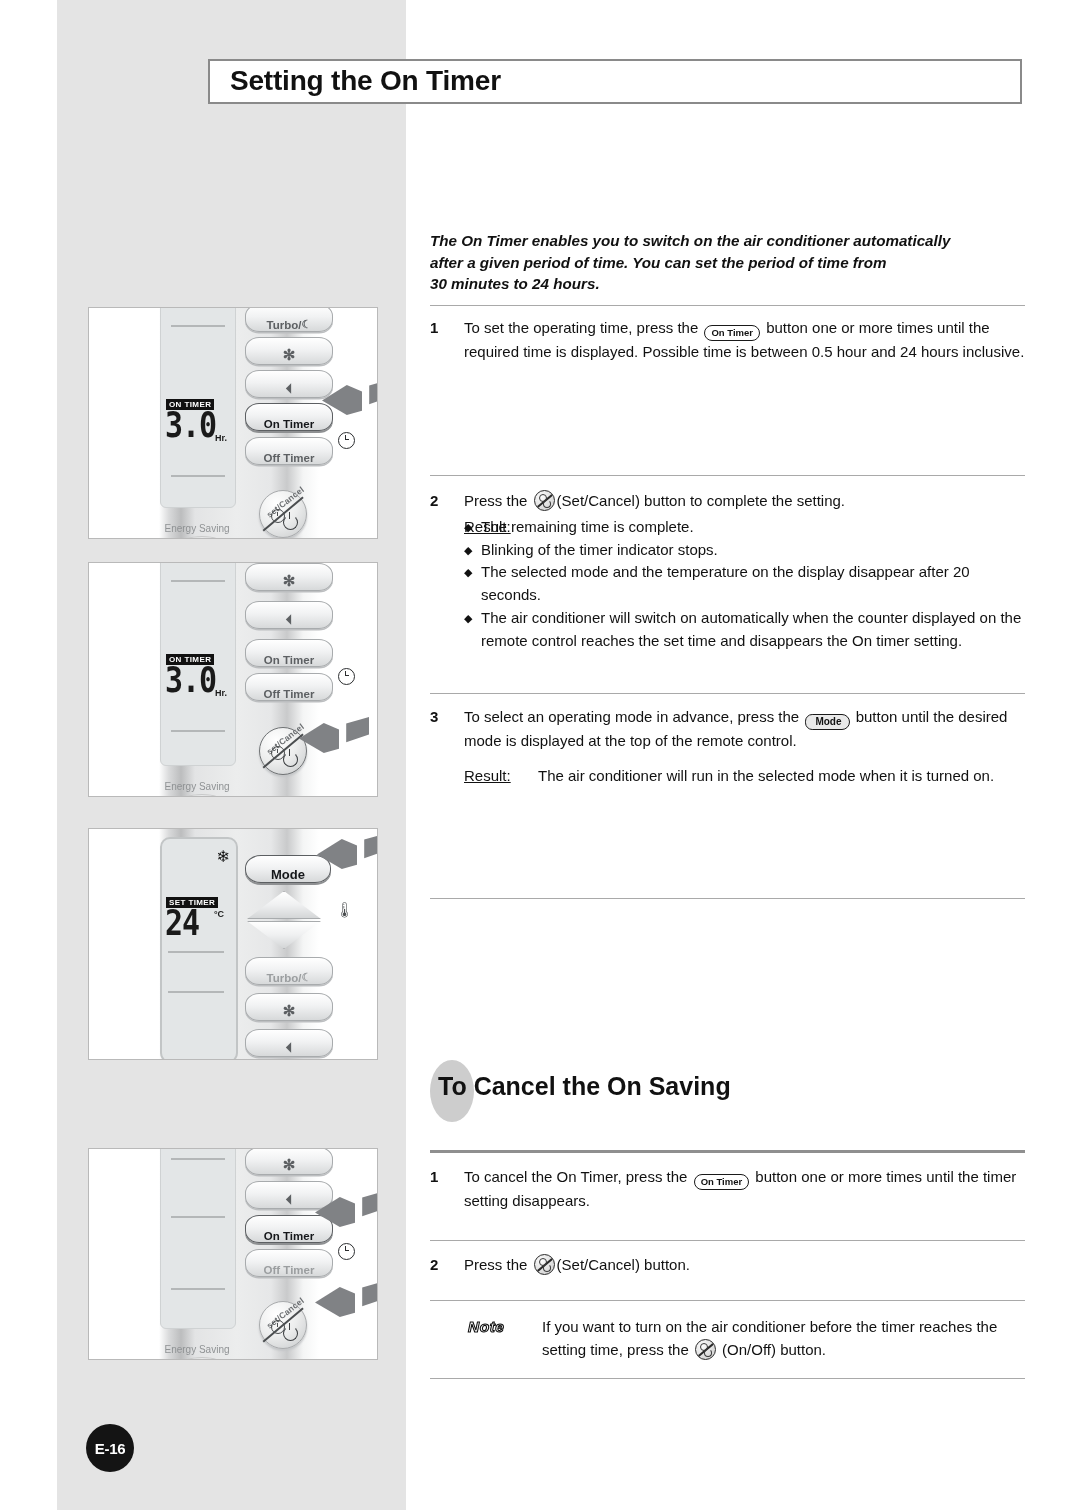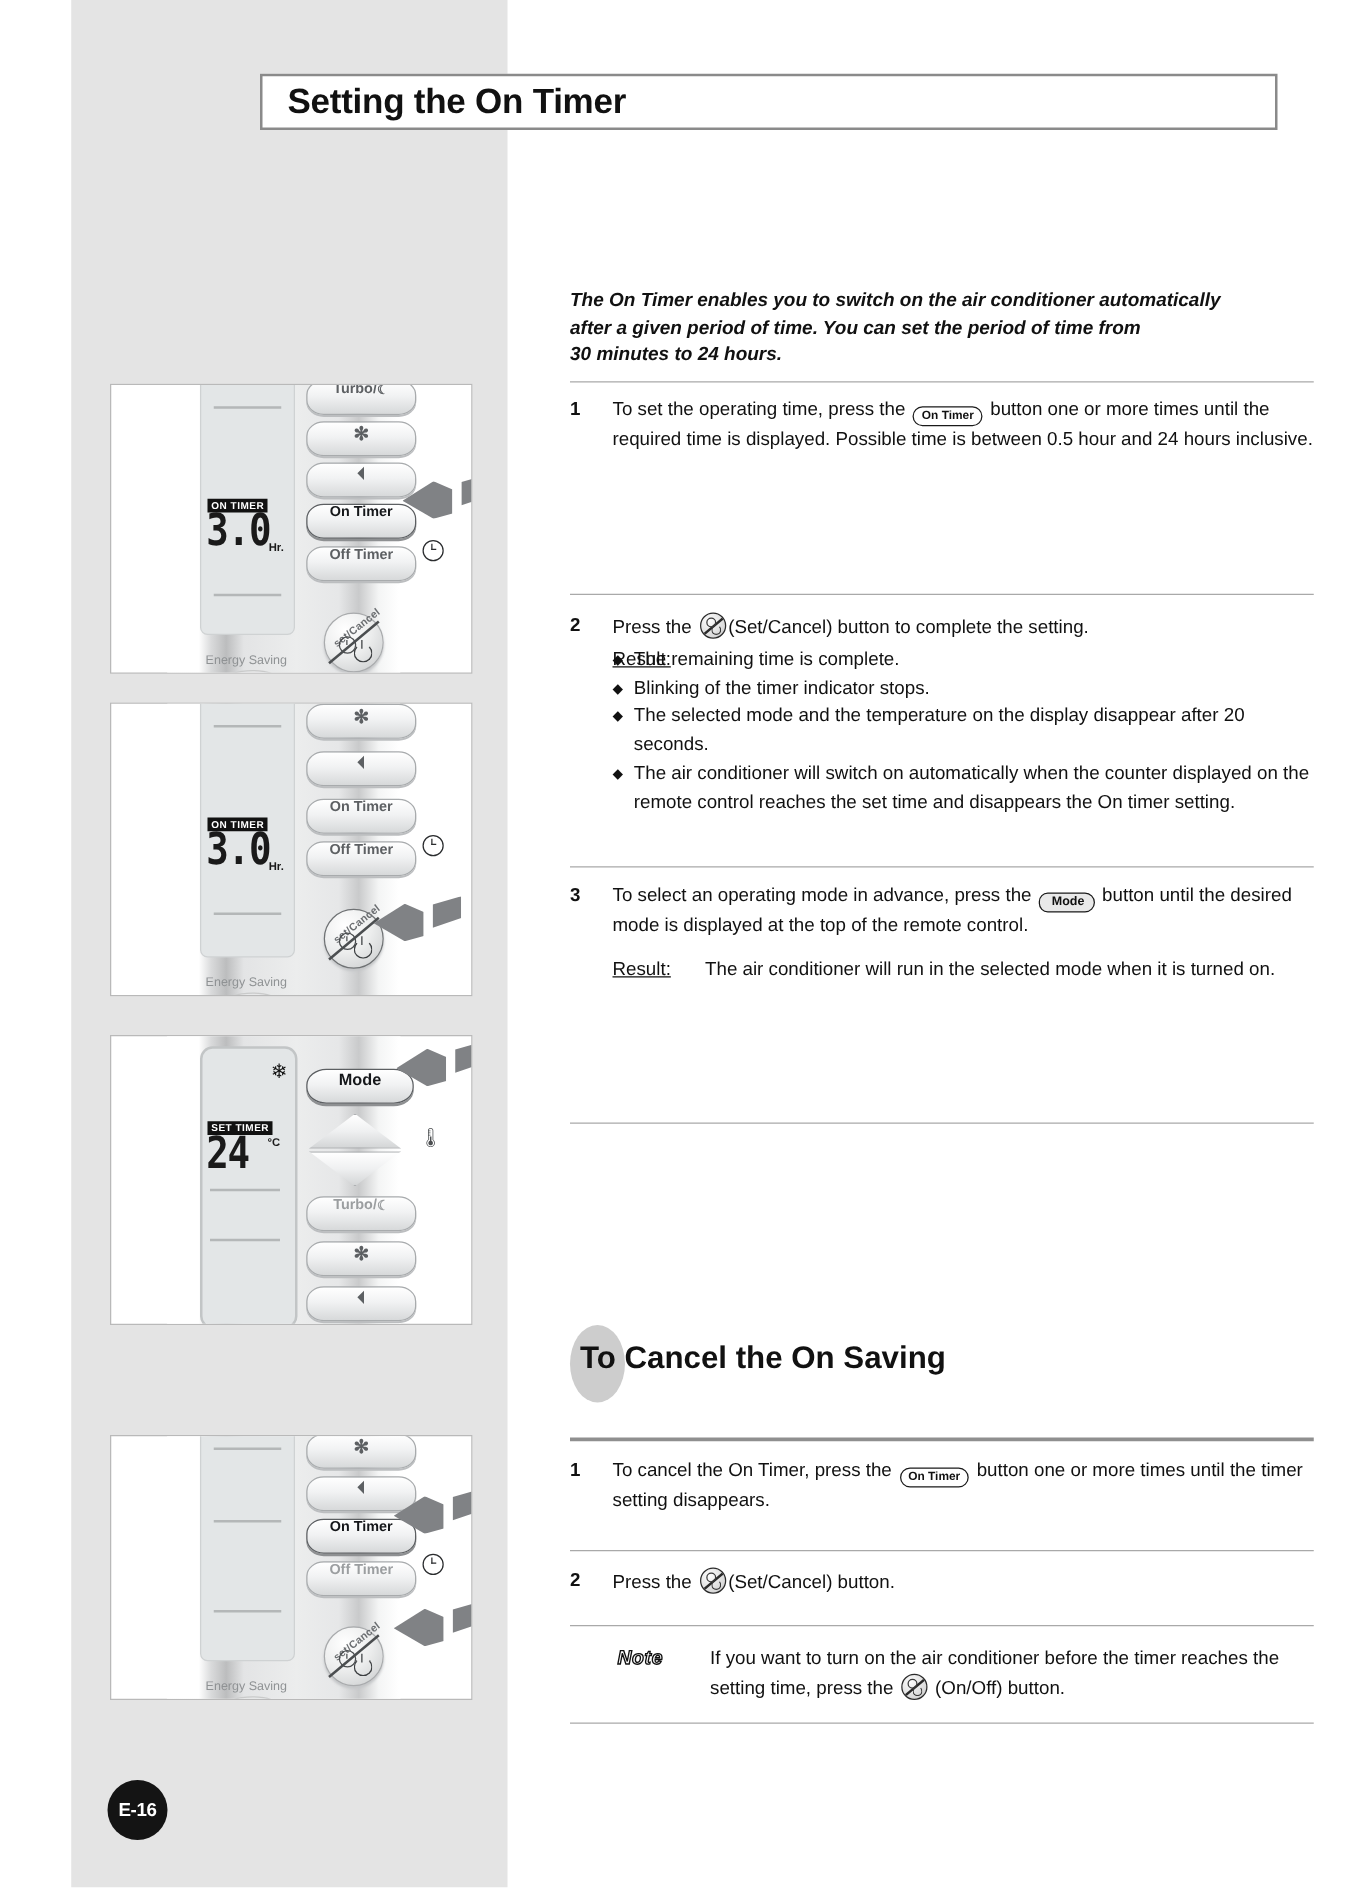--- a/index.html
+++ b/index.html
@@ -15,21 +15,21 @@
   .title-box{
     position:absolute;left:208px;top:59px;width:814px;height:45px;
     background:#ffffff;border:2px solid #8a8a8a;box-sizing:border-box;
   }
   .title-box .t{
     position:absolute;left:20px;top:50%;transform:translateY(-52%);
     font-size:28px;font-weight:bold;color:#111;letter-spacing:-0.2px;white-space:nowrap;
   }
 
   
-  .content{position:absolute;left:456px;top:0;width:595px;height:1510px;}
+  .content{position:absolute;left:430px;top:0;width:595px;height:1510px;}
 
   .intro{position:absolute;left:0;top:230px;width:600px;
     font-size:15.2px;font-weight:bold;font-style:italic;color:#111;line-height:21.5px;}
 
   .rule{position:absolute;left:0;height:1px;background:#a9a9a9;width:595px;}
 
   .step{position:absolute;left:0;width:600px;font-size:15px;color:#111;line-height:22.8px;}
   .step .num{position:absolute;left:0;top:0;width:22px;font-weight:bold;font-size:15px;}
   .step .body{margin-left:34px;}
 
@@ -93,21 +93,21 @@
     letter-spacing:0.4px;padding:1px 3px 1px 3px;line-height:9px;white-space:nowrap;}
   .lcd-dig{position:absolute;font-family:"DejaVu Sans Mono",monospace;font-weight:bold;color:#1a1a1a;
     font-size:30px;line-height:28px;letter-spacing:-1px;transform:scaleY(1.18);transform-origin:left top;}
   .lcd-unit{position:absolute;font-size:9px;font-weight:bold;color:#1a1a1a;}
   .energy{position:absolute;left:20px;bottom:18px;width:100px;text-align:center;font-size:10px;color:#8f9294;}
   .rem-oval{position:absolute;left:52px;bottom:-2px;width:44px;height:16px;border-radius:50%;
     background:#e7e8e9;border:1px solid #c9caca;}
 
   .btn{position:absolute;border:1.4px solid #a8abad;border-radius:14px/12px;
     background:linear-gradient(180deg,#ffffff 0%,#f1f2f3 45%,#d7d9da 100%);
-    color:#5d6063;font-size:11.5px;font-weight:bold;display:flex;align-items:flex-start;justify-content:center;
+    color:#5d6063;font-size:11.5px;font-weight:bold;display:flex;align-items:flex-end;justify-content:center;
     box-shadow:0 1.5px 0 #bcbec0;}
   .btn.dark{color:#15171a;border-color:#5c5f62;border-width:1.7px;box-shadow:0 2px 0 #8e9092;}
   .btn.wide{width:86px;height:26px;}
   .clockicon{position:absolute;width:15px;height:15px;border:1.4px solid #2b2d2f;border-radius:50%;}
   .clockicon:before{content:"";position:absolute;left:5.5px;top:2px;width:1.2px;height:5px;background:#2b2d2f;}
   .clockicon:after{content:"";position:absolute;left:6px;top:6px;width:4px;height:1.2px;background:#2b2d2f;}
 
   .setbtn{position:absolute;width:46px;height:46px;border-radius:50%;
     background:radial-gradient(circle at 35% 28%,#ffffff 0%,#eceded 48%,#cfd1d2 88%,#b5b7b9 100%);
     border:1.4px solid #a9abad;box-shadow:0 2px 2px #c4c6c8;}

